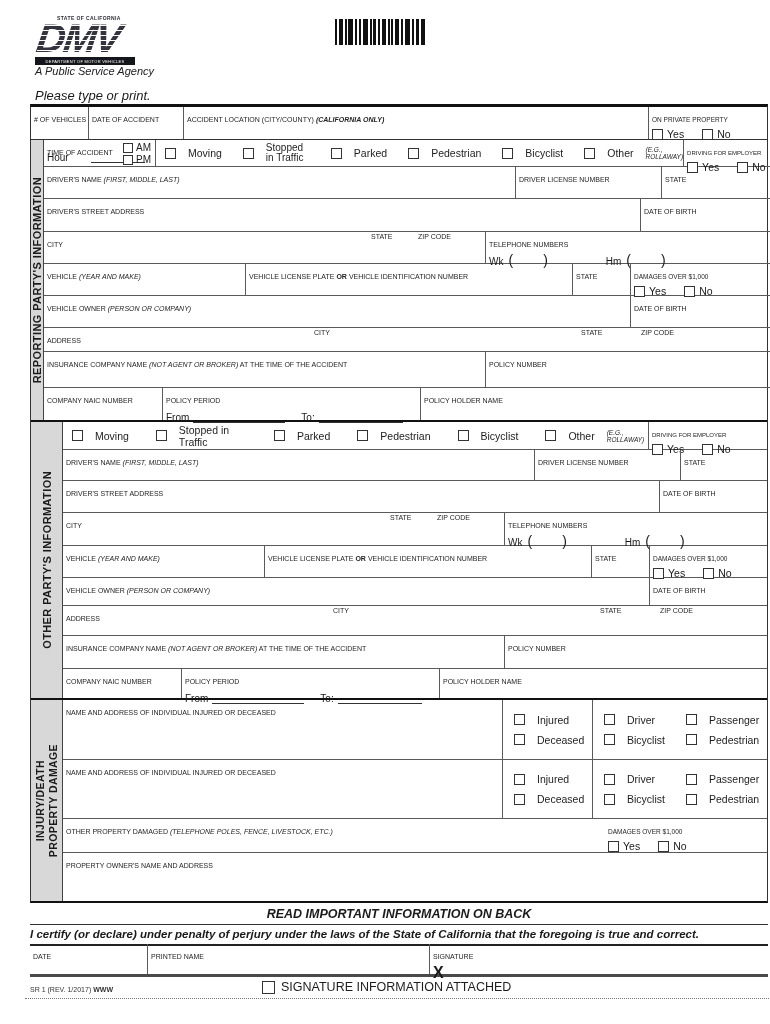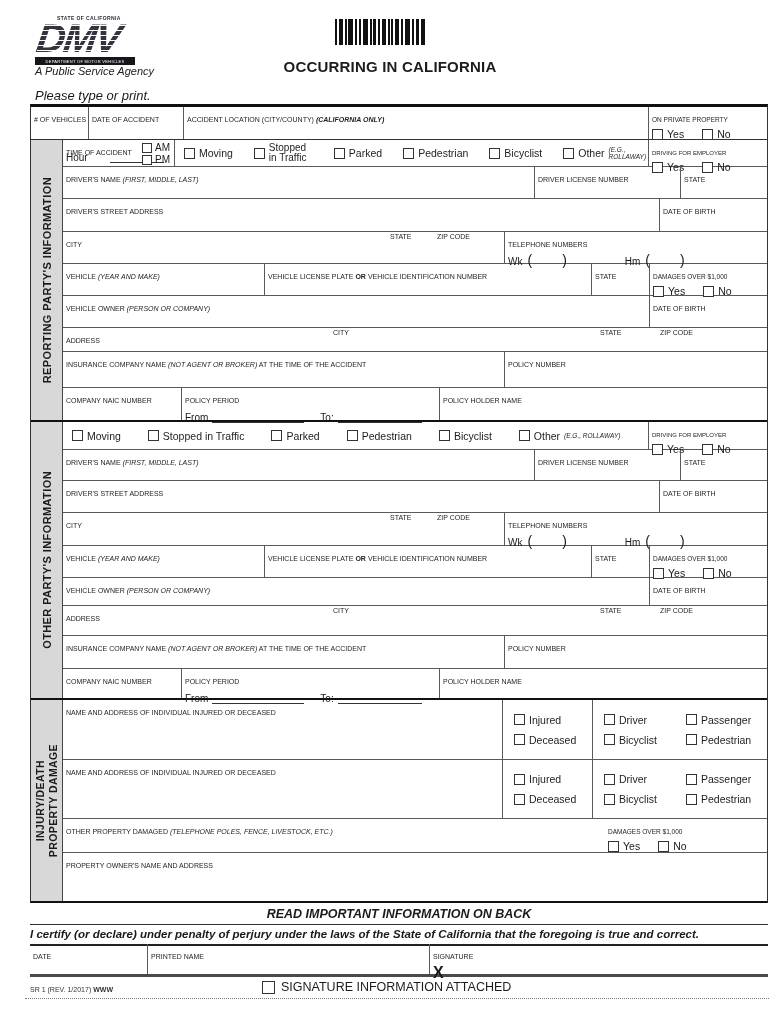--- a/index.html
+++ b/index.html
@@ -31,21 +31,21 @@
   .vt.small { font-size:10.5px; }
   .secbody { flex:1; display:flex; flex-direction:column; }
 
   .lb { font-size:7px; line-height:1.15; color:#242424; white-space:nowrap; display:inline-block; }
   .em { font-style:italic; }
   .bd { font-weight:bold; }
   .abs { position:absolute; top:1px; }
 
   .cb { width:11px; height:11px; min-width:11px; border:1px solid #333; background:#fff; display:inline-block; }
   .cb.sm { width:10px; height:10px; min-width:10px; }
-  .cbrow { display:flex; align-items:center; gap:4px; font-size:10.5px; color:#1d1d1d; }
+  .cbrow { display:flex; align-items:center; gap:12px; font-size:10.5px; color:#1d1d1d; }
   .yn { display:flex; align-items:flex-end; gap:4px; font-size:10.5px; margin-top:2px; }
   .yn .gap { width:10px; }
 
   .hourline { display:flex; align-items:center; gap:22px; font-size:10px; position:absolute; left:3px; bottom:3px; }
   .ul { border-bottom:1px solid #333; height:10px; display:inline-block; }
   .ampm { position:absolute; right:4px; top:2px; display:flex; flex-direction:column; gap:1px; }
   .ampm .cbrow { font-size:10px; gap:3px; }
 
   .cbarea1 { flex:1; display:flex; align-items:center; gap:21px; padding-left:9px; border-right:1px solid #5a5a5a; }
   .cbarea2 { flex:1; display:flex; align-items:center; gap:27px; padding-left:9px; border-right:1px solid #5a5a5a; }
@@ -104,21 +104,20 @@
       <rect x="60" y="0" width="4" height="26" fill="#111"></rect>
     <rect x="66" y="0" width="2" height="26" fill="#111"></rect>
       <rect x="70" y="0" width="5" height="26" fill="#111"></rect>
     <rect x="77" y="0" width="2" height="26" fill="#111"></rect>
       <rect x="81" y="0" width="3" height="26" fill="#111"></rect>
     <rect x="86" y="0" width="4" height="26" fill="#111"></rect>
   </svg>
 </div>
 
 <div class="doc-title">
-  <div>OCCURRING IN CALIFORNIA</div>
 </div>
 
 <div class="type-print">Please type or print.</div>
 
 <div class="form">
 
   <div class="r" style="height:33px; border-bottom:1px solid #333;">
     <div class="c" style="width:58px">
       <span class="lb"># OF VEHICLES</span>
     </div>

